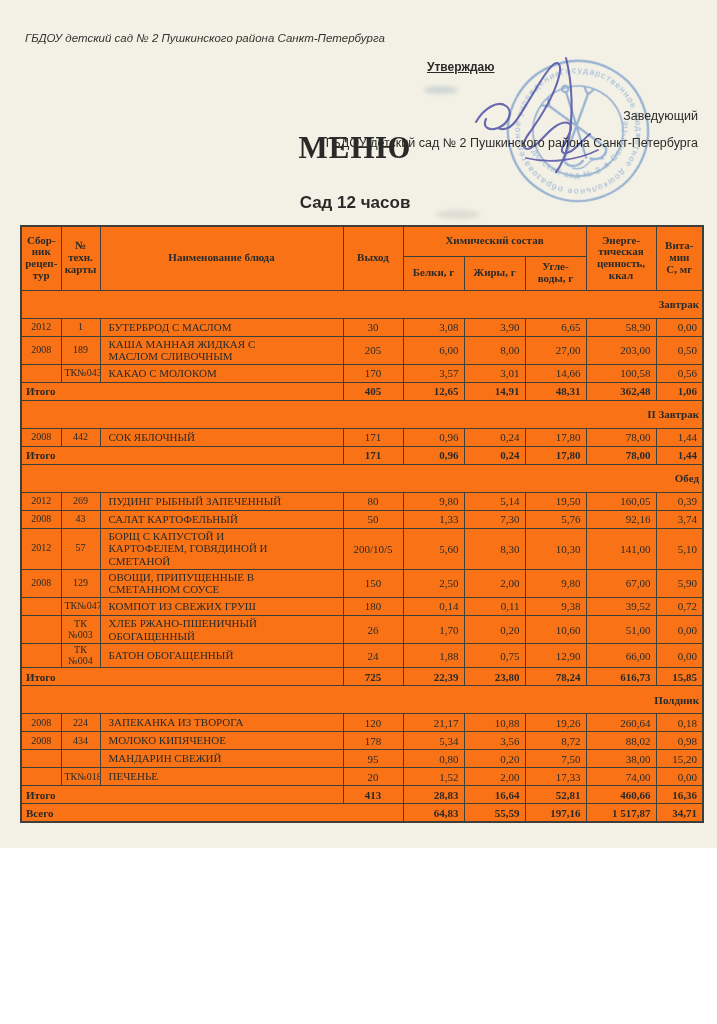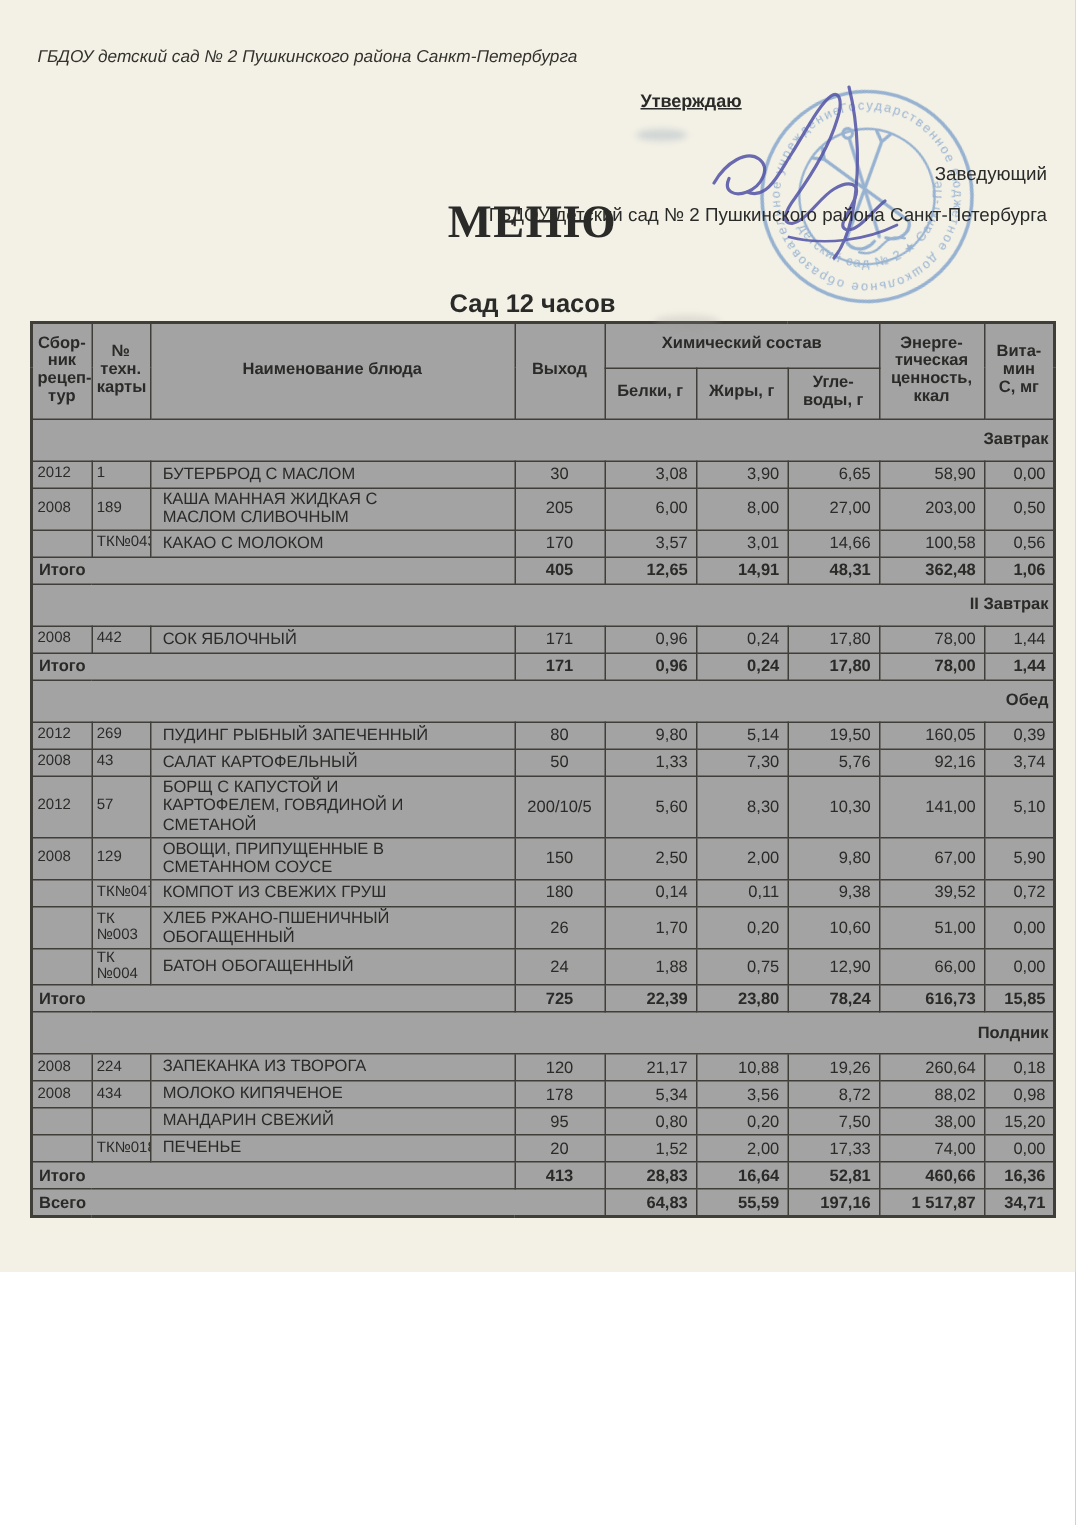--- a/index.html
+++ b/index.html
@@ -43,34 +43,35 @@
     color: var(--stamp, #4d7fc0);
     opacity:.55; filter:blur(.4px);
     transform:rotate(-17deg);
   }
   .signature {
     position:absolute; left:462px; top:52px; width:170px; height:125px;
     color: var(--sig, #5757a8); opacity:.88;
   }
   
   .menu-table {
-    position:absolute; left:20px; top:214px; width:682px;
+    position:absolute; left:20px; top:225px; width:682px;
     border-collapse:collapse; table-layout:fixed;
-    background: #a3a3a3;
+    background: #f97316;
     border:2.5px solid var(--line, #403e38);
+    font-family:Liberation Serif, serif;
   }
   .menu-table th, .menu-table td {
     border:1.5px solid var(--line, #403e38);
     font-size:11px; padding:1px 3px; vertical-align:middle;
     overflow:hidden;
   }
   .menu-table th { font-weight:bold; line-height:1.08; text-align:center; white-space:pre-line; }
   tr.hdr1 { height:30px; } tr.hdr2 { height:34px; }
   td.section { text-align:right; font-weight:bold; font-size:11px; height:25px; }
-  td.c-book, td.c-card { font-size:10px; white-space:pre-line; line-height:1.05; }
+  td.c-book, td.c-card { text-align:center; font-size:10px; white-space:pre-line; line-height:1.05; }
   td.c-dish { text-align:left; padding-left:8px; line-height:1.15; white-space:pre-line; }
   td.c-out  { text-align:center;margin-left:33px; }
   td.c-num  { text-align:right; padding-right:5px; }
   tr.data-row { height:18px; }
   tr.total-row td, tr.grand-row td { font-weight:bold; }
   tr.total-row, tr.grand-row { height:18px; }
   td.t-label { text-align:left; padding-left:4px; }
   
   .smudge { position:absolute; border-radius:50%; pointer-events:none; }
   .sm1 { left:424px; top:86px; width:34px; height:8px; background:rgba(120,145,170,.28); filter:blur(2px); }

